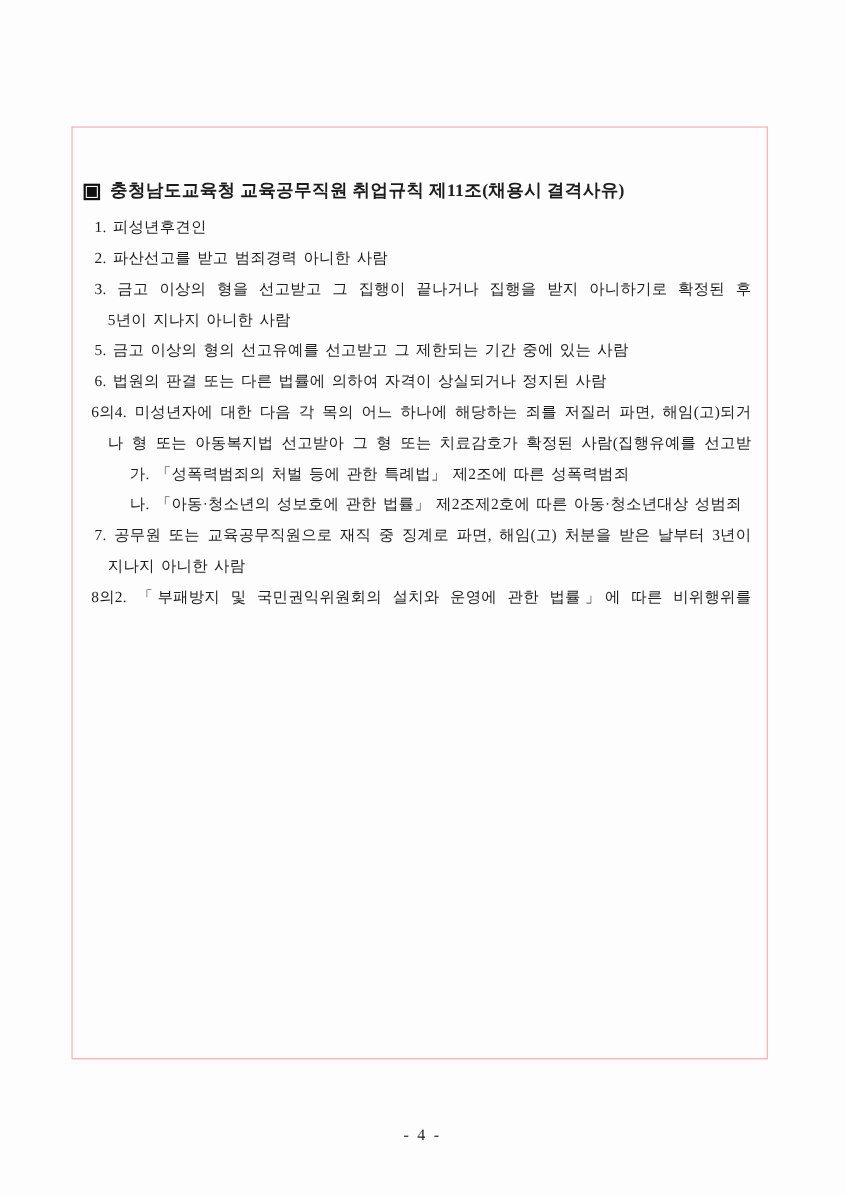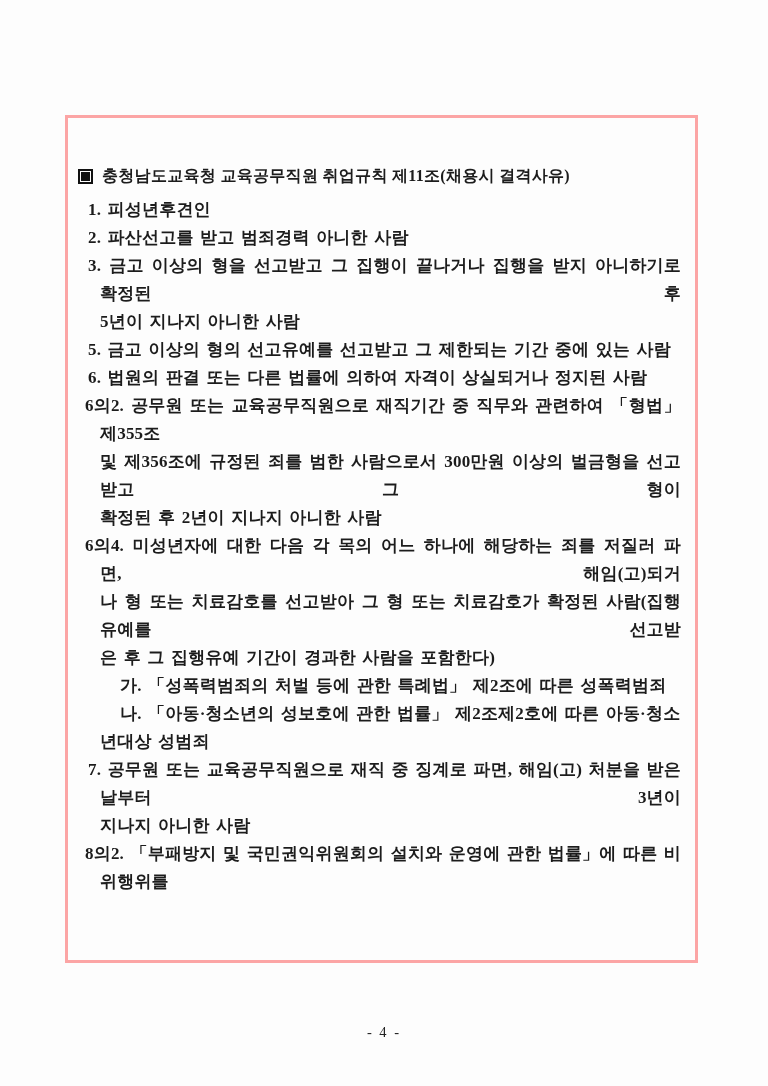--- a/index.html
+++ b/index.html
@@ -9,21 +9,21 @@
     font-family: "Liberation Serif", "DejaVu Serif", serif;
     color: #1c1c1c;
     position: relative;
     overflow: hidden;
   }
   .page { position: absolute; inset: 0; }
   .rule-box {
     position: absolute;
     left: 65px; top: 115px;
     width: 633px; height: 848px;
-    border: 3px solid #fca5a5;
+    border: 1px solid #fca5a5;
     background: #fdfdfd;
     box-sizing: border-box;
     padding: 45px 14px 0 32px;
   }
   .doc-title {
     margin: 0 0 7px -22px;
     font-size: 16px;
     font-weight: bold;
     line-height: 26px;
     letter-spacing: 0.3px;
@@ -39,25 +39,24 @@
     display: inline-flex;
     flex: 0 0 auto;
   }
   .bullet-square::after {
     content: "";
     width: 9px; height: 9px;
     background: #111;
   }
   .item { margin: 0; }
   .line {
-    font-size: 17px;
+    font-size: 14px;
     line-height: 28px;
     letter-spacing: 0.2px;
     word-spacing: 2px;
-    font-weight: bold;
   }
   .line.j {
     text-align: justify;
     text-align-last: justify;
     text-justify: inter-word;
   }
   .first { text-indent: -12px; }
   .item.wide .first { text-indent: -15px; }
   .item.sub .first { text-indent: 20px; }
   .num { white-space: nowrap; }
@@ -100,31 +99,25 @@
     </div>
 
     <div class="item">
       <div class="line first"><span class="num">5.</span> <span>금고 이상의 형의 선고유예를 선고받고 그 제한되는 기간 중에 있는 사람</span></div>
     </div>
 
     <div class="item">
       <div class="line first"><span class="num">6.</span> <span>법원의 판결 또는 다른 법률에 의하여 자격이 상실되거나 정지된 사람</span></div>
     </div>
 
-    <div class="item wide">
-      <div class="line j first"><span class="num">6의2.</span> <span>공무원 또는 교육공무직원으로 재직기간 중 직무와 관련하여 「형법」 제355조</span></div>
-      <div class="line j">및 제356조에 규정된 죄를 범한 사람으로서 300만원 이상의 벌금형을 선고받고 그 형이</div>
-      <div class="line">확정된 후 2년이 지나지 아니한 사람</div>
-    </div>
 
 
     <div class="item wide">
       <div class="line j first"><span class="num">6의4.</span> <span>미성년자에 대한 다음 각 목의 어느 하나에 해당하는 죄를 저질러 파면, 해임(고)되거</span></div>
-      <div class="line j">나 형 또는 치료감호를 선고받아 그 형 또는 치료감호가 확정된 사람(집행유예를 선고받</div>
-      <div class="line">은 후 그 집행유예 기간이 경과한 사람을 포함한다)</div>
+      <div class="line j">나 형 또는 아동복지법 선고받아 그 형 또는 치료감호가 확정된 사람(집행유예를 선고받</div>
     </div>
 
     <div class="item sub">
       <div class="line first"><span class="num">가.</span> <span>「성폭력범죄의 처벌 등에 관한 특례법」 제2조에 따른 성폭력범죄</span></div>
     </div>
 
     <div class="item sub">
       <div class="line first"><span class="num">나.</span> <span>「아동·청소년의 성보호에 관한 법률」 제2조제2호에 따른 아동·청소년대상 성범죄</span></div>
     </div>
 

